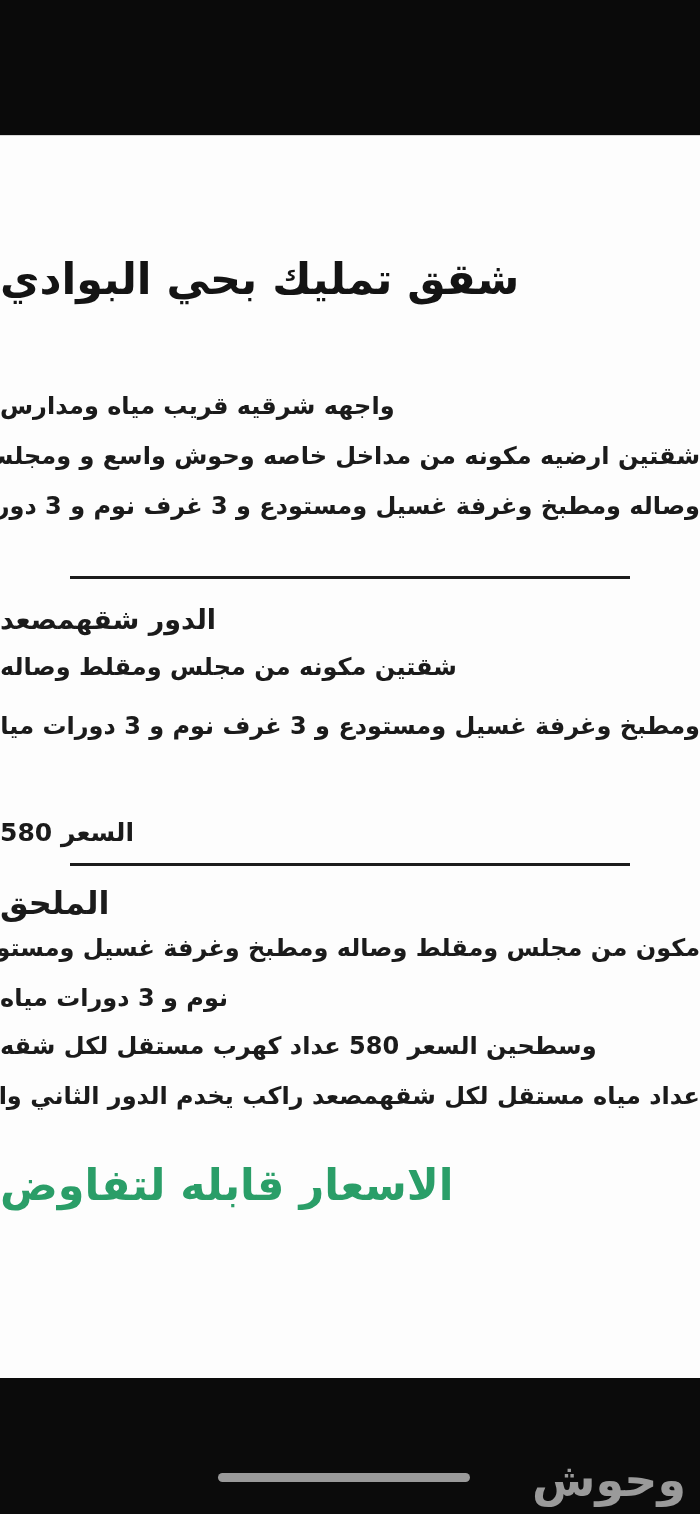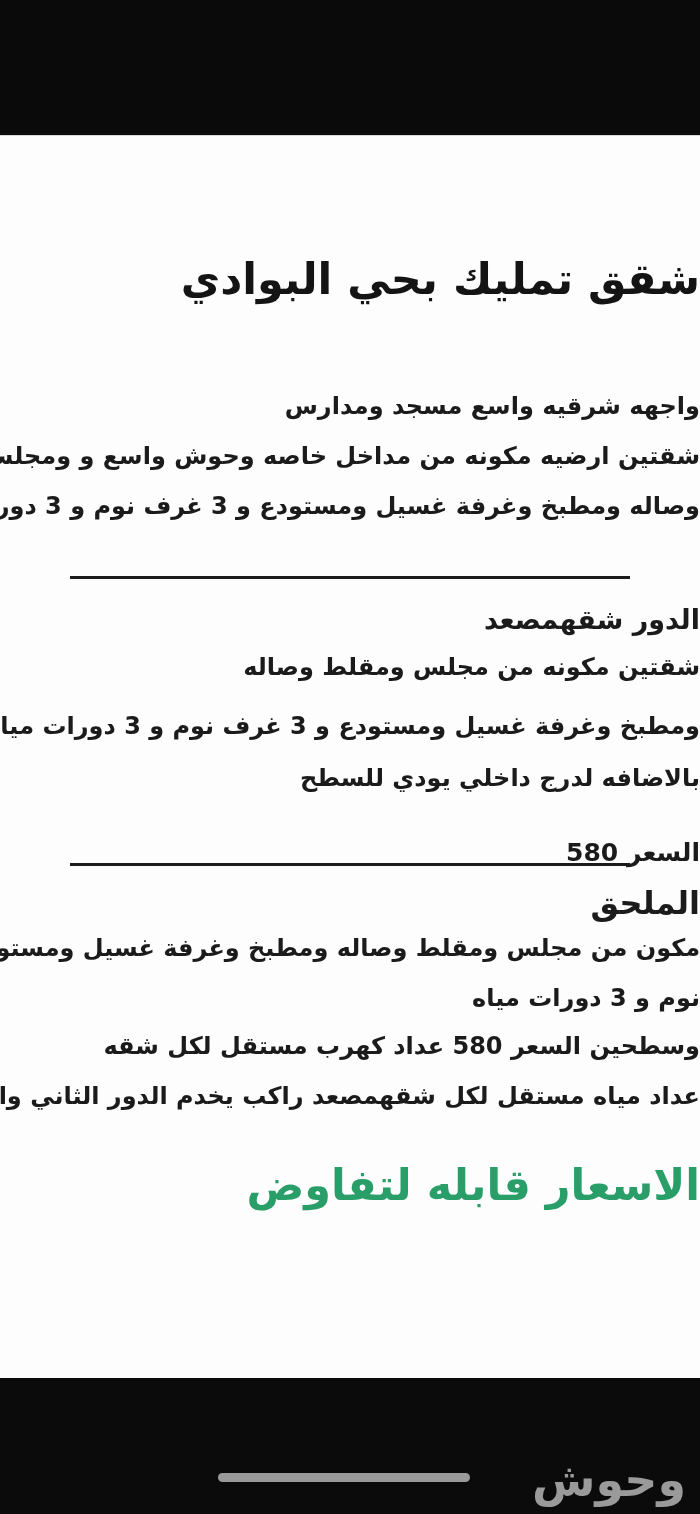--- a/index.html
+++ b/index.html
@@ -25,21 +25,21 @@
     background: #fdfdfd;
     box-shadow: inset 0 1px 0 #d8d8d8;
   }
   .bar-bottom {
     position: absolute; left: 0; top: 1378px;
     width: 700px; height: 136px;
     background: #0b0b0b;
   }
   .txt {
     position: absolute; left: 0; width: 700px;
-    text-align: right;
+    text-align: left;
     direction: rtl; unicode-bidi: embed;
     color: #1b1b1b;
     font-weight: bold;
     font-size: 24px;
     line-height: 1.3;
     white-space: nowrap;
   }
   .title   { font-size: 43px; color: #141414; }
   .heading { font-size: 27px; }
   .heading-sm { font-size: 32px; }
@@ -75,31 +75,30 @@
 <body>
 
 <div class="page">
 
   <div class="bar-top"></div>
 
   <div class="sheet"></div>
 
   <div class="txt title" style="top:252px">شقق تمليك بحي البوادي</div>
 
-  <div class="txt" style="top:391px">واجهه شرقيه واسع مسجد ومدارس</div>
+  <div class="txt" style="top:391px">واجهه شرقيه قريب مياه ومدارس</div>
   <div class="txt" style="top:441px">شقتين ارضيه مكونه من مداخل خاصه وحوش واسع و ومجلس ومقلط</div>
   <div class="txt" style="top:491px">وصاله ومطبخ وغرفة غسيل ومستودع و 3 غرف نوم و 3 دورات مياه</div>
 
   <div class="divider" style="top:576px"></div>
 
   <div class="txt heading" style="top:602px">الدور شقهمصعد</div>
   <div class="txt" style="top:652px">شقتين مكونه من مجلس ومقلط وصاله</div>
   <div class="txt" style="top:711px">ومطبخ وغرفة غسيل ومستودع و 3 غرف نوم و 3 دورات مياه وسطح</div>
-  <div class="txt" style="top:763px">بالاضافه لدرج داخلي يودي للسطح</div>
-  <div class="txt price" style="top:837px">السعر 580</div>
+  <div class="txt price" style="top:817px">السعر 580</div>
 
   <div class="divider" style="top:863px"></div>
 
   <div class="txt heading-sm" style="top:883px">الملحق</div>
   <div class="txt" style="top:933px">مكون من مجلس ومقلط وصاله ومطبخ وغرفة غسيل ومستودع و 3 غرف</div>
   <div class="txt" style="top:983px">نوم و 3 دورات مياه</div>
   <div class="txt" style="top:1031px">وسطحين السعر 580 عداد كهرب مستقل لكل شقه</div>
   <div class="txt" style="top:1081px">عداد مياه مستقل لكل شقهمصعد راكب يخدم الدور الثاني والملحق</div>
 
   <div class="txt note-green" style="top:1158px">الاسعار قابله لتفاوض</div>

